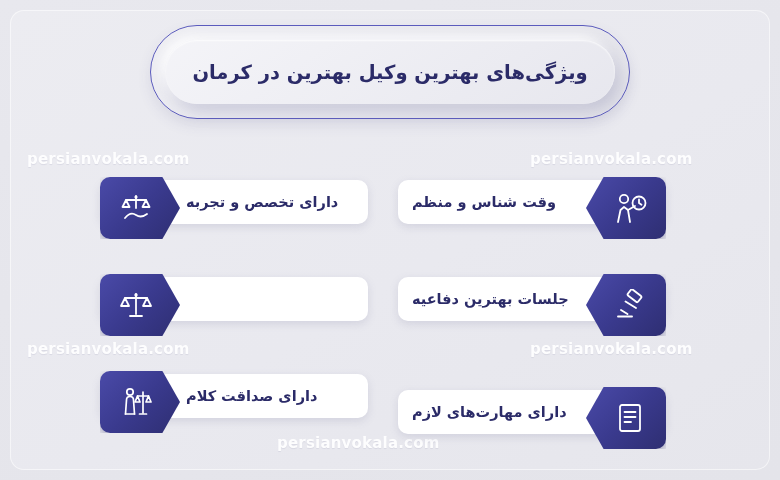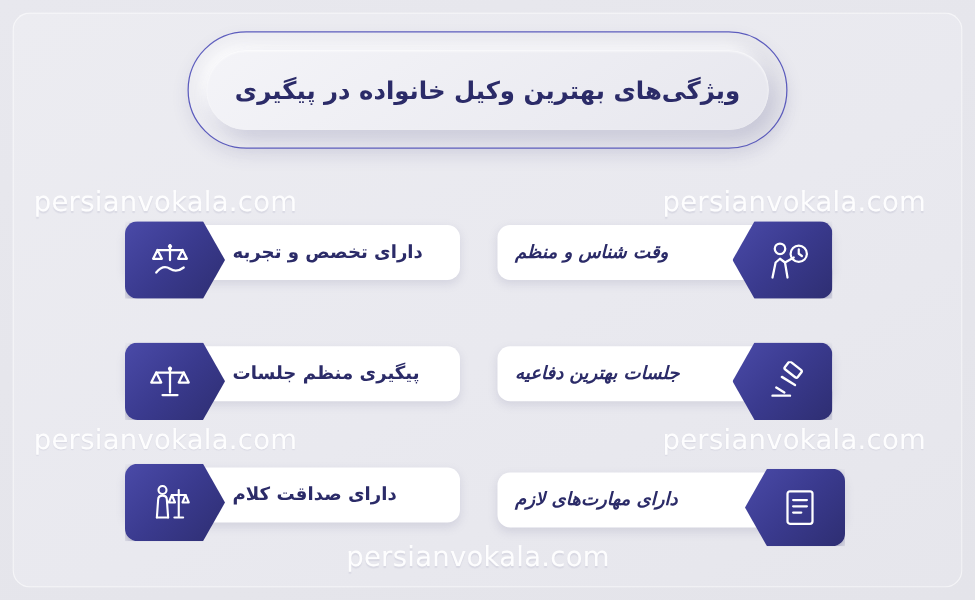--- a/index.html
+++ b/index.html
@@ -65,22 +65,22 @@
     font-size: 19.5px;
     font-weight: bold;
     color: #2b2b68;
     letter-spacing: 0.2px;
     white-space: nowrap;
   }
 
   
   .wm {
     position: absolute;
-    font-size: 22px;
-    font-weight: normal;
+    font-size: 15px;
+    font-weight: bold;
     color: #ffffff;
     opacity: 0.95;
     letter-spacing: 0.2px;
     text-shadow: 0 1px 1px rgba(180,180,200,0.35);
     pointer-events: none;
     white-space: nowrap;
   }
 
   
   .card {
@@ -101,21 +101,20 @@
     font-size: 14.5px;
     font-weight: bold;
     color: #2b2b68;
     white-space: nowrap;
   }
   
   .card.right-icon .card-label {
     right: 86px;
     left: 14px;
     justify-content: flex-end;
-    font-style: italic;
   }
   
   .card.left-icon .card-label {
     left: 86px;
     right: 14px;
     justify-content: flex-end;
   }
 
   .badge {
     position: absolute;
@@ -142,21 +141,21 @@
   .badge.point-left svg { margin-left: 8px; }
   .badge.point-right svg { margin-right: 8px; }
 </style>
 </head>
 <body>
 
 <div class="canvas">
 
   <div class="title-outer">
     <div class="title-inner">
-      <div class="title-text">ویژگی‌های بهترین وکیل خانواده در پیگیری</div>
+      <div class="title-text">ویژگی‌های بهترین وکیل بهترین در کرمان</div>
     </div>
   </div>
 
   <div class="wm" style="left:27px; top:150px;">persianvokala.com</div>
   <div class="wm" style="left:530px; top:150px;">persianvokala.com</div>
   <div class="wm" style="left:27px; top:340px;">persianvokala.com</div>
   <div class="wm" style="left:530px; top:340px;">persianvokala.com</div>
   <div class="wm" style="left:277px; top:434px;">persianvokala.com</div>
 
   <div class="card right-icon" style="left:398px; top:180px;">
@@ -202,24 +201,23 @@
     <div class="badge point-right">
       <svg width="34" height="32" viewBox="0 0 34 32" fill="none" stroke="#ffffff" stroke-width="1.8" stroke-linecap="round" stroke-linejoin="round">
         <path d="M17 5 L17 25"></path>
         <path d="M6 9 L28 9"></path>
         <path d="M6 9 L2 17 L10 17 Z"></path>
         <path d="M28 9 L24 17 L32 17 Z"></path>
         <circle cx="17" cy="6" r="1.7" fill="#ffffff" stroke="none"></circle>
         <path d="M11 27 L23 27"></path>
       </svg>
     </div>
-    <div class="card-label">پیگیری منظم جلسات</div>
-  </div>
-
-  <div class="card right-icon" style="left:398px; top:378px;padding-left:10px;">
+  </div>
+
+  <div class="card right-icon" style="left:398px; top:390px;">
     <div class="badge point-left">
       <svg width="30" height="32" viewBox="0 0 30 32" fill="none" stroke="#ffffff" stroke-width="1.8" stroke-linecap="round" stroke-linejoin="round">
         <rect x="5" y="3" width="20" height="26" rx="2"></rect>
         <path d="M9.5 10 L20.5 10"></path>
         <path d="M9.5 15 L20.5 15"></path>
         <path d="M9.5 20 L16 20"></path>
       </svg>
     </div>
     <div class="card-label">دارای مهارت‌های لازم</div>
   </div>

